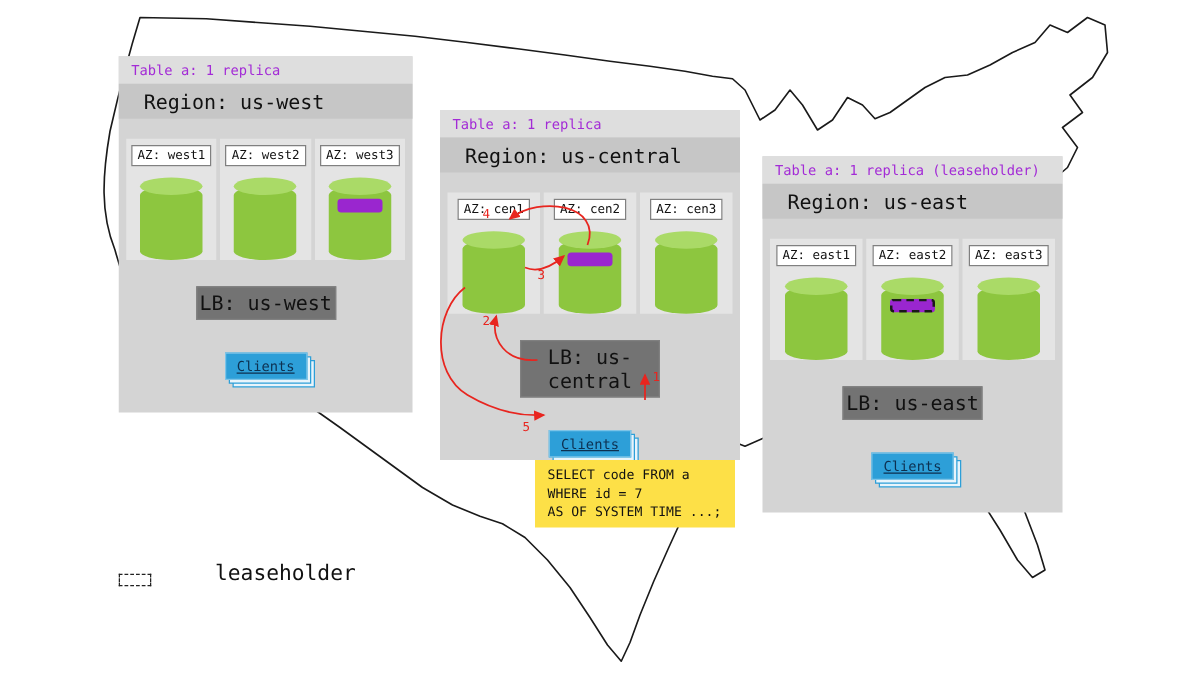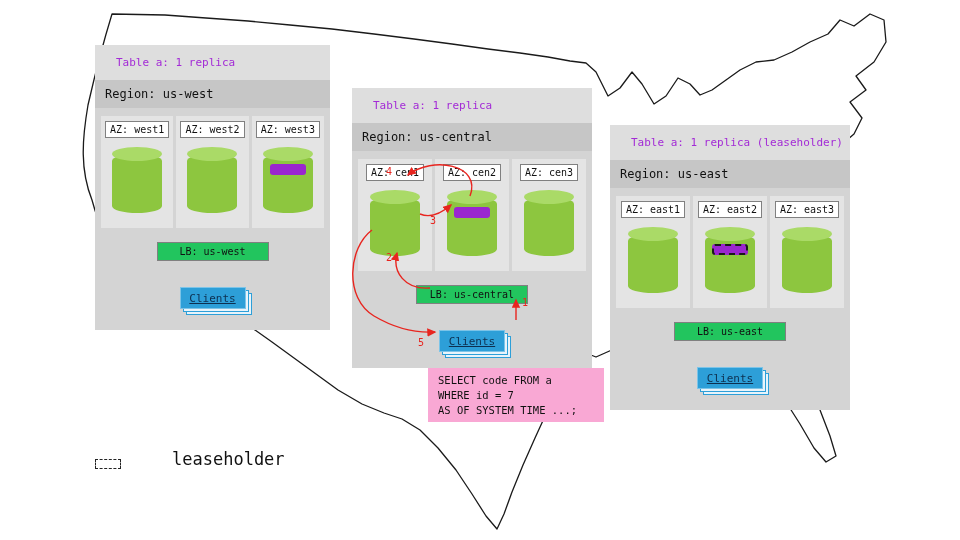--- a/index.html
+++ b/index.html
@@ -9,28 +9,28 @@
     font-family:"DejaVu Sans Mono","Liberation Mono",monospace; color:#111;
   }
   #map { position:absolute; inset:0; z-index:0; }
 
   .card { position:absolute; background:#d4d4d4; z-index:2; }
   #card-west    { left:95px;  top:45px;  width:235px; height:285px; }
   #card-central { left:352px; top:88px;  width:240px; height:280px; }
   #card-east    { left:610px; top:125px; width:240px; height:285px; }
 
   .table-header {
-    height:35px; background:#dedede; color:#a32bd6; font-size:11px;
-    display:flex; align-items:center; padding-left:21px;
+    height:22px; background:#dedede; color:#a32bd6; font-size:11px;
+    display:flex; align-items:center; padding-left:10px;
   }
   .region-title {
-    height:28px; background:#c6c6c6; font-size:12px; color:#111;
-    display:flex; align-items:center; padding-left:10px;
-  }
-  .az-row { display:flex; gap:3px; margin:8px 6px 0; height:112px; }
+    height:28px; background:#c6c6c6; font-size:16px; color:#111;
+    display:flex; align-items:center; padding-left:20px;
+  }
+  .az-row { display:flex; gap:3px; margin:8px 6px 0; height:112px;align-items:center; }
   .az-col {
     flex:1; background:#e4e4e4; display:flex; flex-direction:column;
     align-items:center; padding-top:5px;
   }
   .az-label {
     background:#fff; border:1px solid #808080; font-size:10px;
     padding:2px 4px; white-space:nowrap;
   }
   .cylinder { position:relative; width:50px; height:66px; margin-top:9px; }
   .cyl-body {
@@ -41,35 +41,35 @@
     position:absolute; top:0; left:0; width:50px; height:14px;
     background:#aada67; border-radius:50%; z-index:1;
   }
   .band {
     position:absolute; top:17px; left:7px; width:36px; height:11px;
     background:#9a26cf; border-radius:3px; z-index:2;
   }
   .band.leaseholder { border:2px dashed #1a1a1a; }
 
   .lb-box {
-    width:112px; margin:14px auto 0; background:#22c55e; border:1px solid #808080;
-    font-size:10px; text-align:center; padding:3px 0;
+    width:112px; margin:14px auto 0; background:#737373; border:1px solid #808080;
+    font-size:16px; text-align:center; padding:3px 0;
   }
   .clients-btn {
     position:relative; width:66px; height:22px; margin:26px auto 0;
     background:#2d9fd8; border:1px solid #7cc4e8; color:#0d3050; font-size:11px;
     display:flex; align-items:center; justify-content:center;
     box-shadow:3px 3px 0 -1px #e8f4fb, 3px 3px 0 0 #2d9fd8,
                6px 6px 0 -1px #e8f4fb, 6px 6px 0 0 #2d9fd8;
     text-decoration:underline;
   }
 
   #sql-note {
-    position:absolute; left:428px; top:368px; width:176px; height:54px;
-    background:#f9a8d4; z-index:2; font-size:10.5px; line-height:1.45;
+    position:absolute; left:428px; top:368px; width:160px; height:54px;
+    background:#fde047; z-index:2; font-size:10.5px; line-height:1.45;
     padding:5px 0 0 10px; color:#111;
   }
 
   #legend {
     position:absolute; left:95px; top:449px; z-index:2;
     display:flex; align-items:flex-end; font-size:17px;gap:44px;
   }
   .legend-swatch { width:26px; height:10px; border:1.5px dashed #222; margin-right:7px; background:#fff; }
 
   #flow { position:absolute; inset:0; z-index:4; pointer-events:none; }

